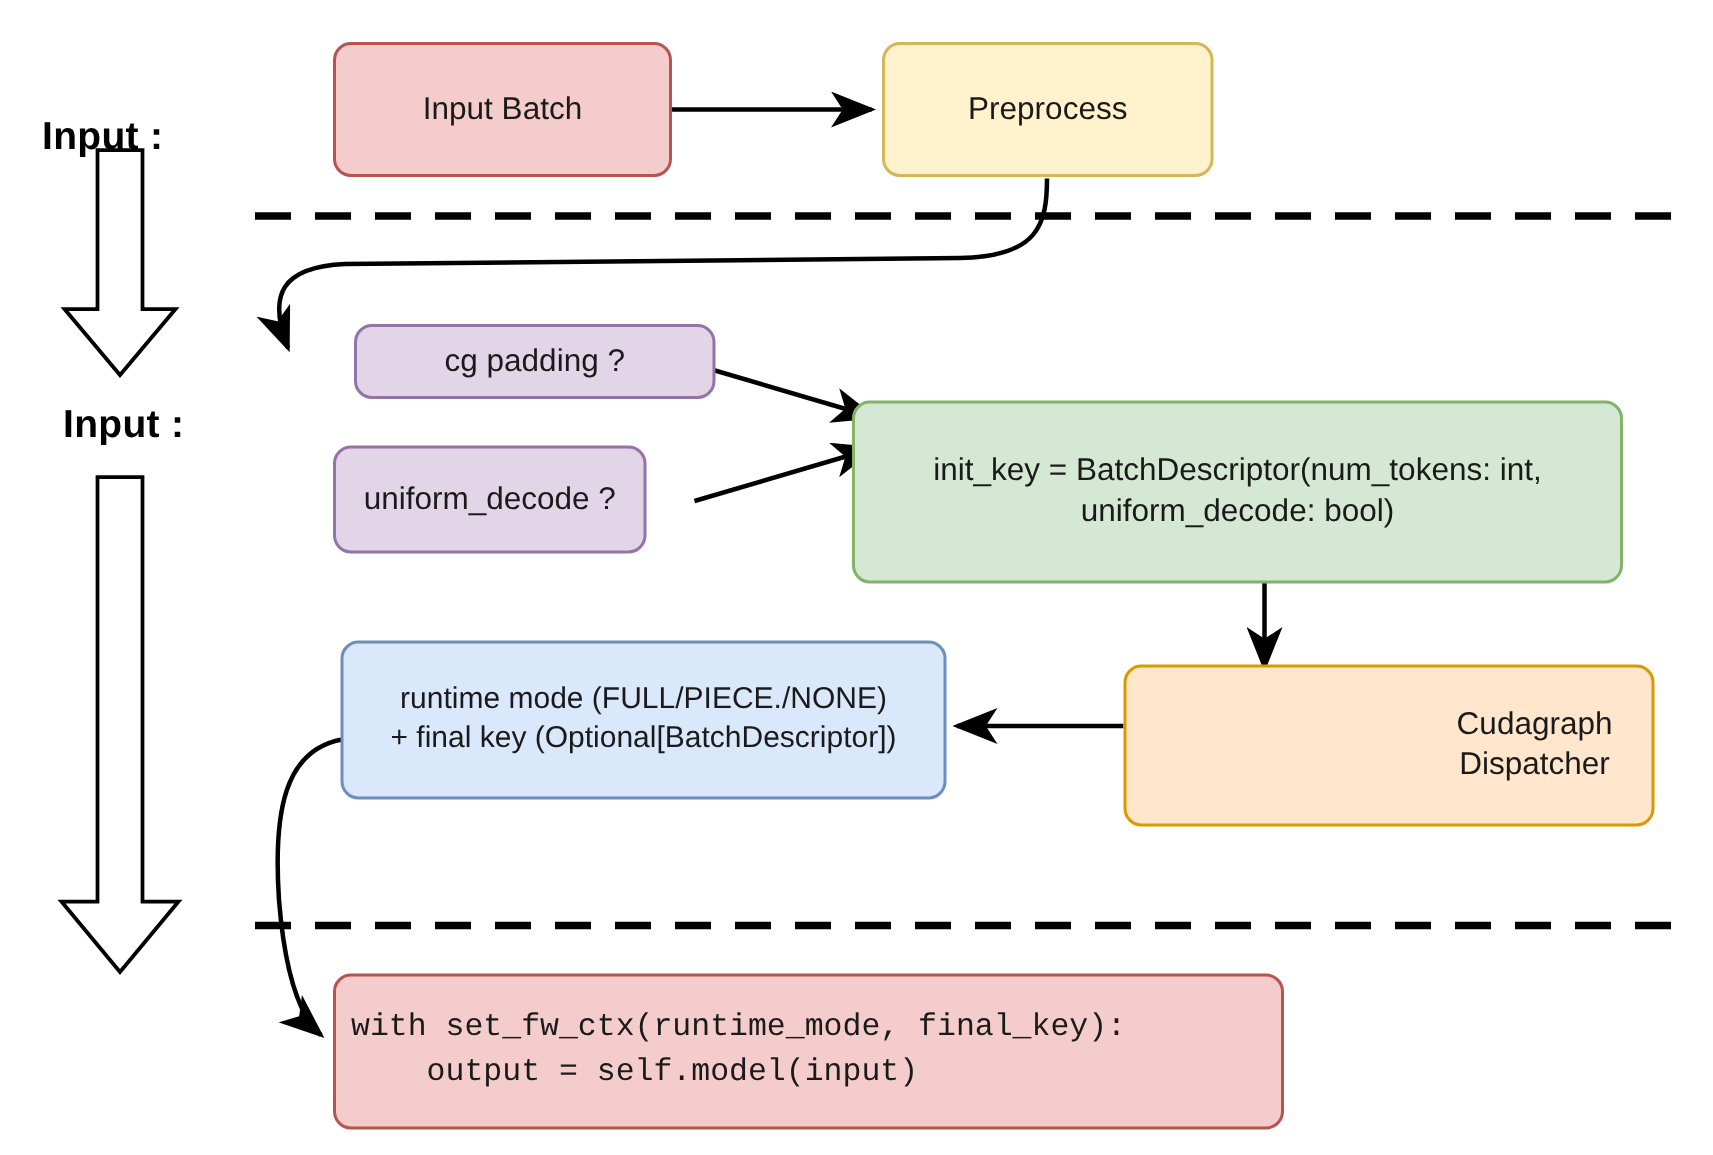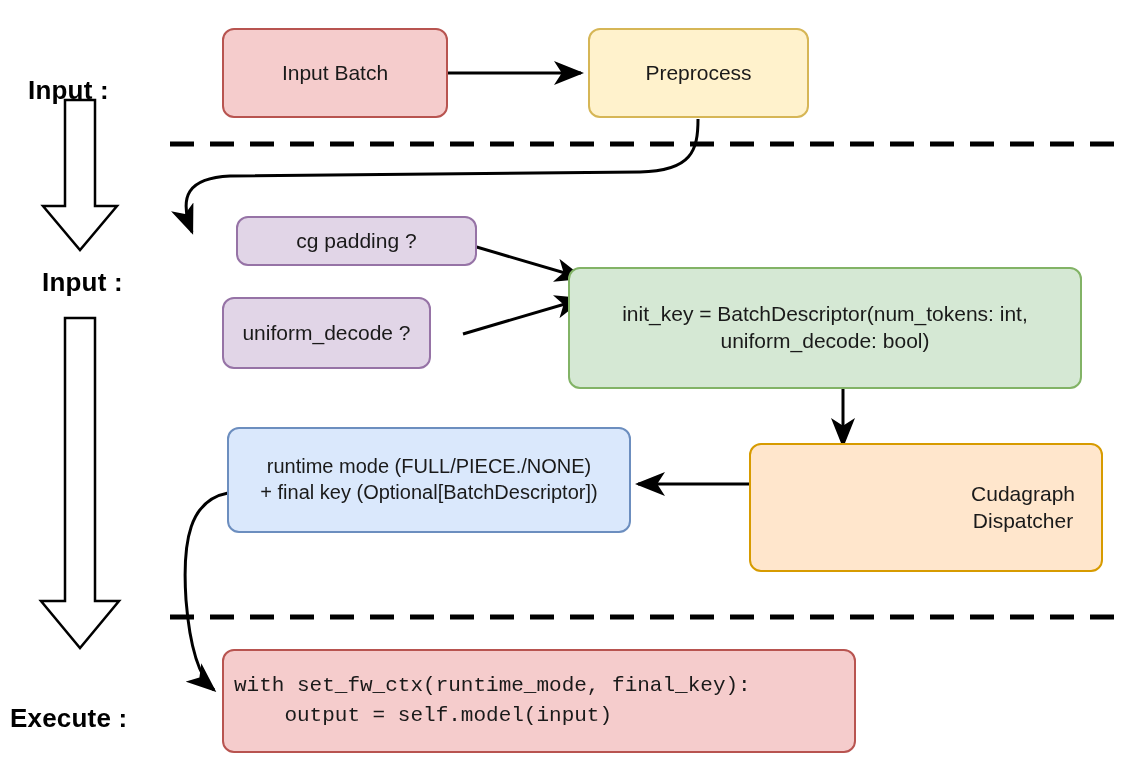--- a/index.html
+++ b/index.html
@@ -106,21 +106,20 @@
 
     <line x1="749" y1="484" x2="638" y2="484" stroke="#000000" stroke-width="3" marker-end="url(#ah)"></line>
 
     <path d="M228,493 C190,500 182,540 186,600 C190,650 200,678 214,690" fill="none" stroke="#000000" stroke-width="3" marker-end="url(#ah)"></path>
   </svg>
 
   <div class="stage-label" style="left:28px; top:42px;">Input :</div>
 
   <div class="stage-label" style="left:42px; top:234px;">Input :</div>
 
-  <div class="stage-label" style="left:10px; top:670px;">Execute :</div>
 
   <div class="node node-yellow" style="left:588px; top:28px; width:221px; height:90px;">
     <span class="txt">Preprocess</span>
   </div>
 
   <div class="node node-pink" style="left:222px; top:28px; width:226px; height:90px;">
     <span class="txt">Input Batch</span>
   </div>
 
   <div class="node node-purple" style="left:236px; top:216px; width:241px; height:50px;">
@@ -129,21 +128,21 @@
 
   <div class="node node-purple" style="left:222px; top:297px; width:209px; height:72px;">
     <span class="txt">uniform_decode ?</span>
   </div>
 
   <div class="node node-green" style="left:568px; top:226px; width:514px; height:122px;margin-top:41px;">
     <span class="txt">init_key = BatchDescriptor(num_tokens: int,
 uniform_decode: bool)</span>
   </div>
 
-  <div class="node node-orange-outer" style="left:749px; top:443px; width:354px; height:129px;
+  <div class="node node-orange-outer" style="left:749px; top:443px; width:354px; height:108px;
               justify-content:flex-end; padding-right:26px;">
     <span class="txt">Cudagraph
 Dispatcher</span>
   </div>
 
 
   <div class="node node-blue" style="left:227px; top:427px; width:404px; height:106px; font-size:20px;">
     <span class="txt">runtime mode (FULL/PIECE./NONE)
 + final key (Optional[BatchDescriptor])</span>
   </div>

